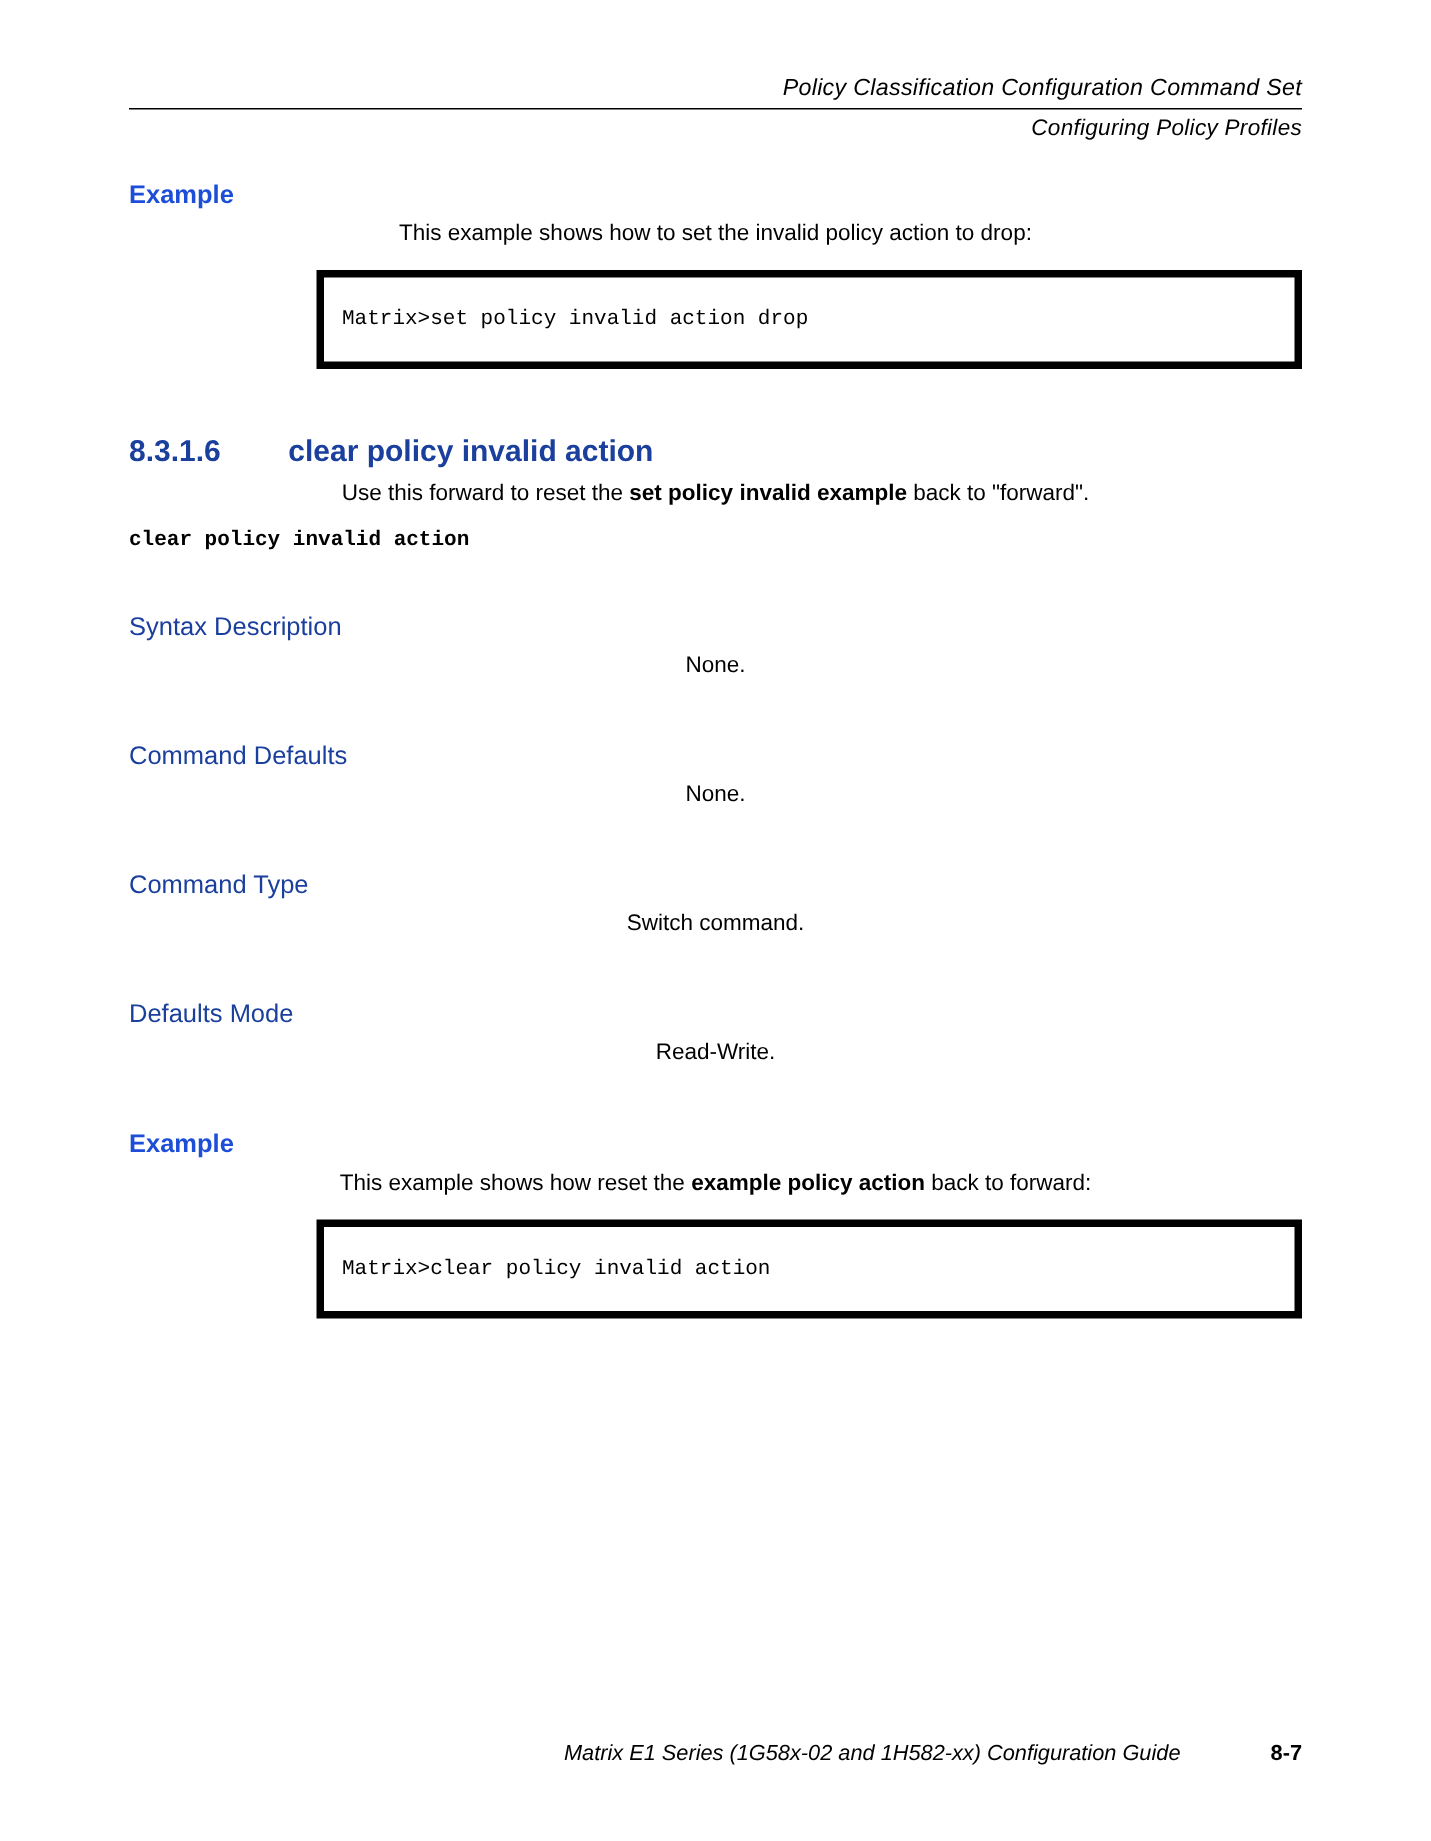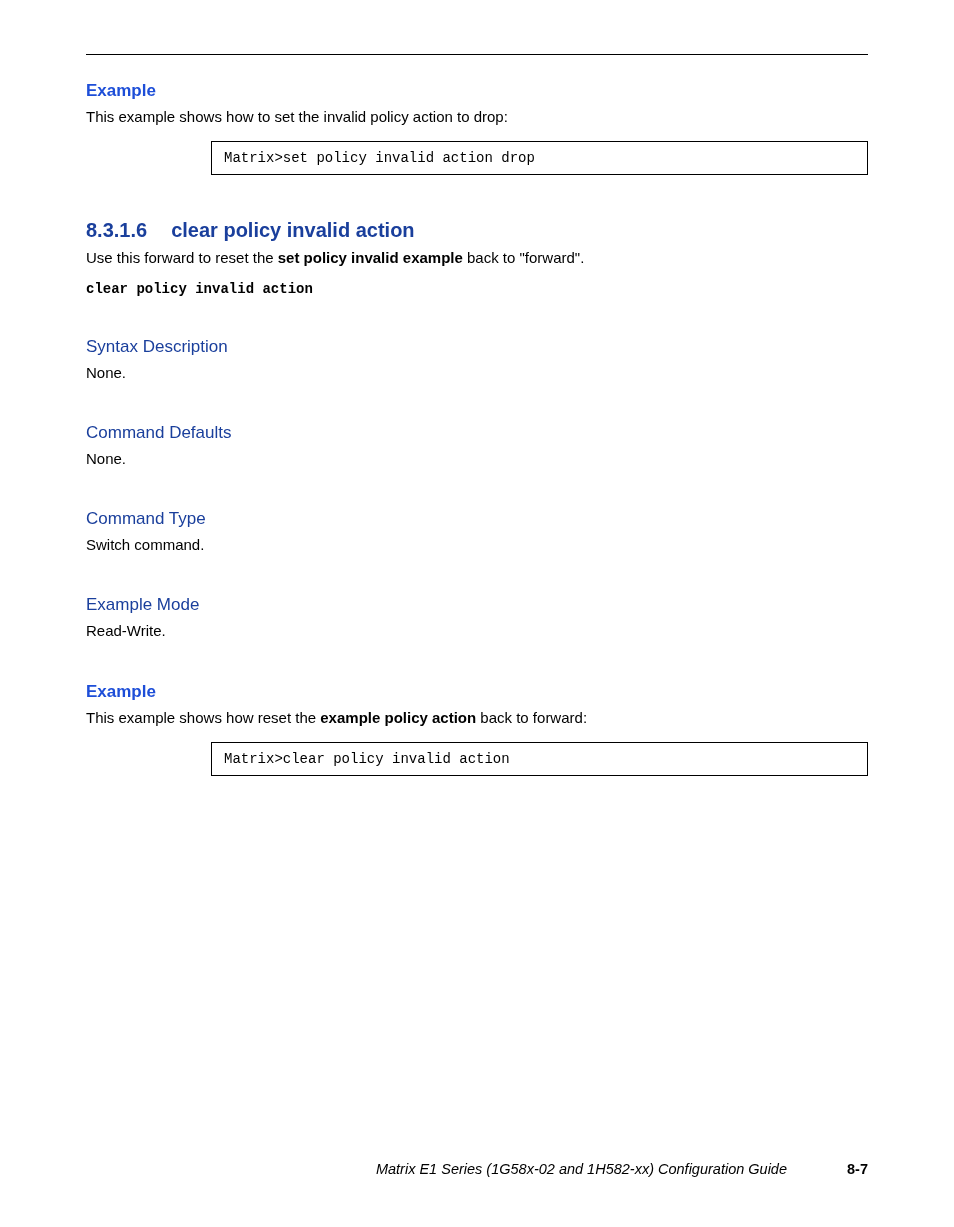--- a/index.html
+++ b/index.html
@@ -41,36 +41,37 @@
     .example-heading {
       color: #1d4ed8;
       font-weight: bold;
       font-size: 17px;
       margin-top: 26px;
     }
     .body-text {
       font-size: 15px;
       margin-top: 6px;
       line-height: 1.35;
+      text-align: center;
     }
     .code-box {
-      border: 1px solid #000000;
+      border: 5px solid #000000;
       margin-left: 125px;
       margin-right: 0;
       margin-top: 14px;
-      padding: 8px 12px;
+      padding: 20px 12px;
       font-family: "Courier New", monospace;
       font-size: 14px;
       white-space: pre;
     }
     .cmd-heading-row {
       margin-top: 44px;
       color: #1a3f9c;
       display: flex;
-      gap: 24px;
+      gap: 45px;
     }
     .cmd-num {
       font-size: 20px;
       font-weight: bold;
     }
     .cmd-title {
       font-size: 20px;
       font-weight: bold;
     }
     .mono {
@@ -90,21 +91,23 @@
       font-weight: bold;
       font-style: normal;
       margin-left: 16px;
       padding-left: 40px;
     }
   </style>
 </head>
 <body>
 
 <div class="header-right">
+  <div class="header-title">Policy Classification Configuration Command Set</div>
   <hr class="rule">
+  <div class="header-sub">Configuring Policy Profiles</div>
 </div>
 
 <div class="example-heading">Example</div>
 <div class="body-text">This example shows how to set the invalid policy action to drop:</div>
 <div class="code-box">Matrix&gt;set policy invalid action drop</div>
 
 <div class="cmd-heading-row">
   <span class="cmd-num">8.3.1.6</span>
   <span class="cmd-title">clear policy invalid action</span>
 </div>
@@ -115,21 +118,21 @@
 
 <div class="section-heading">Syntax Description</div>
 <div class="body-text">None.</div>
 
 <div class="section-heading">Command Defaults</div>
 <div class="body-text">None.</div>
 
 <div class="section-heading">Command Type</div>
 <div class="body-text">Switch command.</div>
 
-<div class="section-heading">Example Mode</div>
+<div class="section-heading">Defaults Mode</div>
 <div class="body-text">Read-Write.</div>
 
 <div class="example-heading" style="margin-top:40px">Example</div>
 <div class="body-text">
   <span>This example shows how reset the </span><b>example policy action</b><span> back to forward:</span>
 </div>
 <div class="code-box">Matrix&gt;clear policy invalid action</div>
 
 <div class="footer">
   <span>Matrix E1 Series (1G58x-02 and 1H582-xx) Configuration Guide</span>

